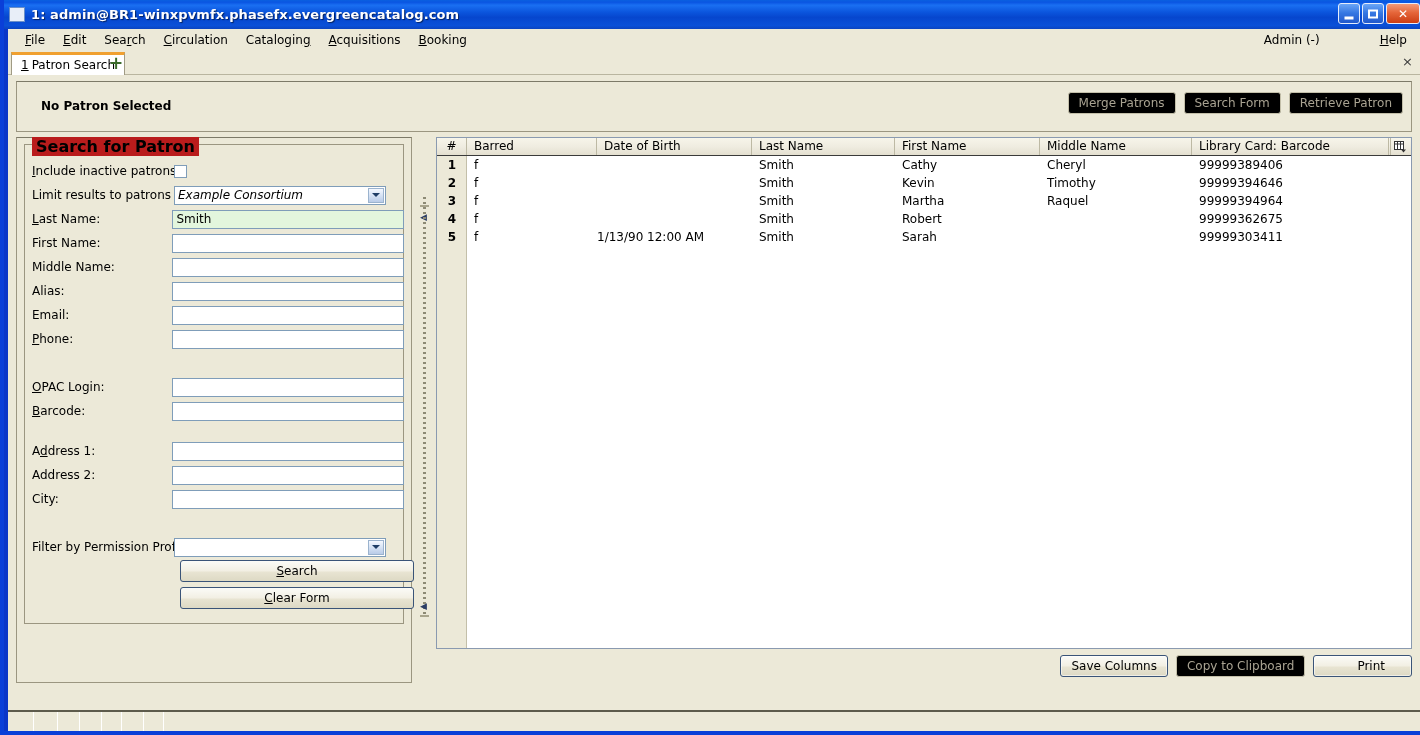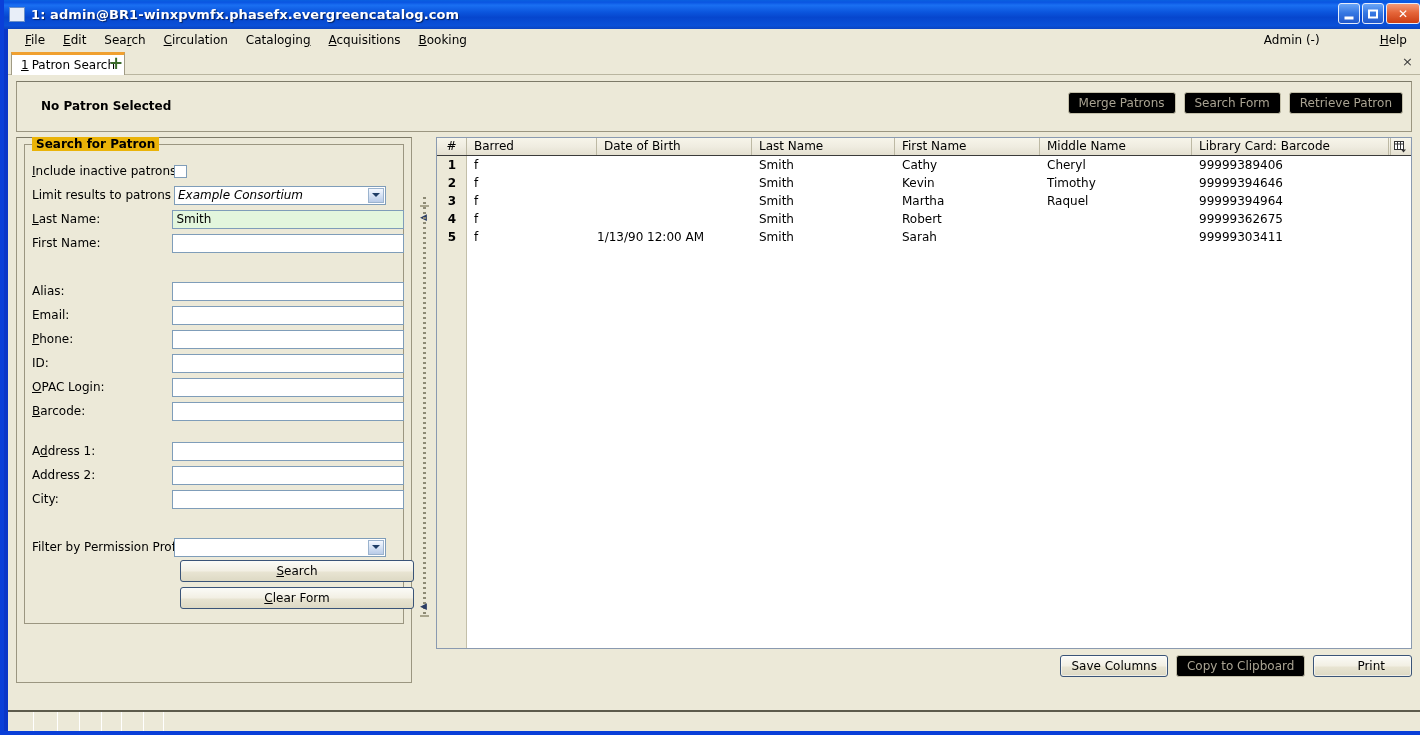--- a/index.html
+++ b/index.html
@@ -262,24 +262,24 @@
     position: absolute;
     left: 7px; top: 6px;
     width: 380px;
     height: 480px;
     border: 1px solid #9b9681;
     box-sizing: border-box;
   }
   .legend {
     position: absolute;
     left: 7px; top: -8px;
-    background: #eab308;
+    background: #b91c1c;
     padding: 0 4px;
     font-weight: bold;
-    font-size: 12px;
+    font-size: 16px;
   }
   .frow {
     position: absolute;
     left: 1px;
     width: 378px;
     height: 24px;
     display: flex;
     align-items: center;
   }
   .frow .flabel {
@@ -591,40 +591,40 @@
             <div class="frow" style="top:62px">
               <div class="flabel"><u>L</u>ast Name:</div>
               <input class="finput filled" type="text" value="Smith" style="">
             </div>
 
             <div class="frow" style="top:86px">
               <div class="flabel">First Name:</div>
               <input class="finput" type="text" value="" style="">
             </div>
 
+            <div class="frow" style="top:110px">
+              <div class="flabel">Middle Name:</div>
+              <input class="finput" type="text" value="" style="">
+            </div>
 
             <div class="frow" style="top:158px">
               <div class="flabel">Email:</div>
               <input class="finput" type="text" value="" style="">
             </div>
 
             <div class="frow" style="top:134px">
               <div class="flabel">Alias:</div>
               <input class="finput" type="text" value="" style="">
             </div>
 
             <div class="frow" style="top:182px">
               <div class="flabel"><u>P</u>hone:</div>
               <input class="finput" type="text" value="" style="">
             </div>
 
-            <div class="frow" style="top:206px">
-              <div class="flabel">ID:</div>
-              <input class="finput" type="text" value="" style="">
-            </div>
 
             <div class="frow" style="top:230px">
               <div class="flabel"><u>O</u>PAC Login:</div>
               <input class="finput" type="text" value="" style="">
             </div>
 
             <div class="frow" style="top:254px">
               <div class="flabel"><u>B</u>arcode:</div>
               <input class="finput" type="text" value="" style="">
             </div>

